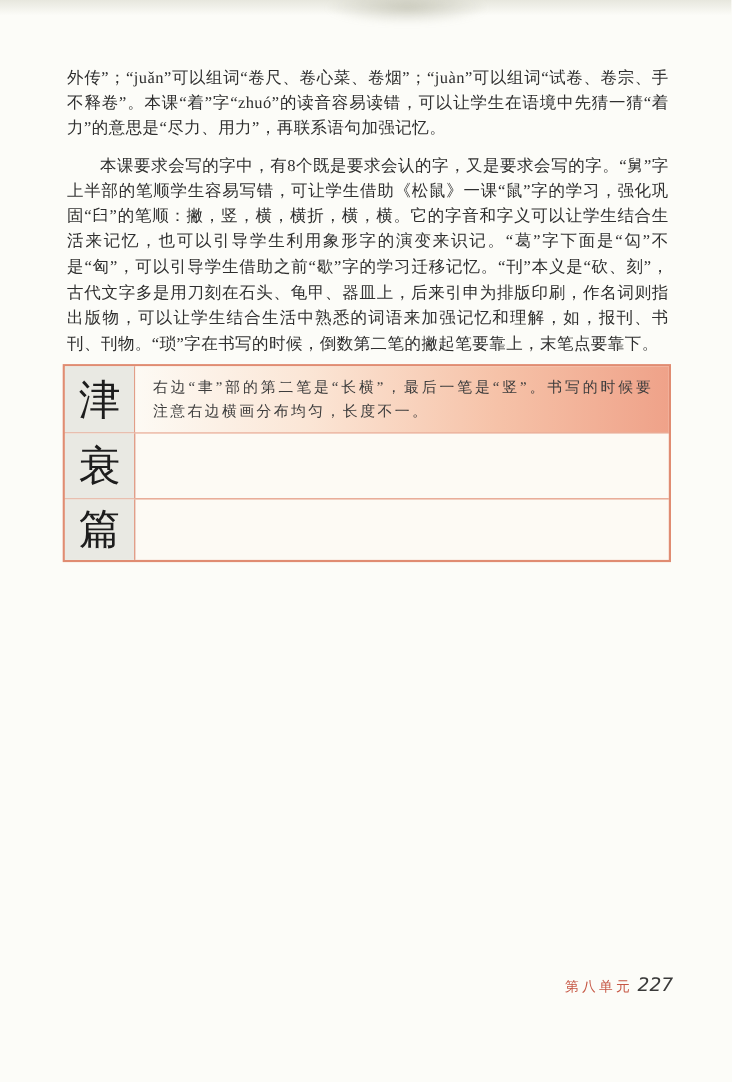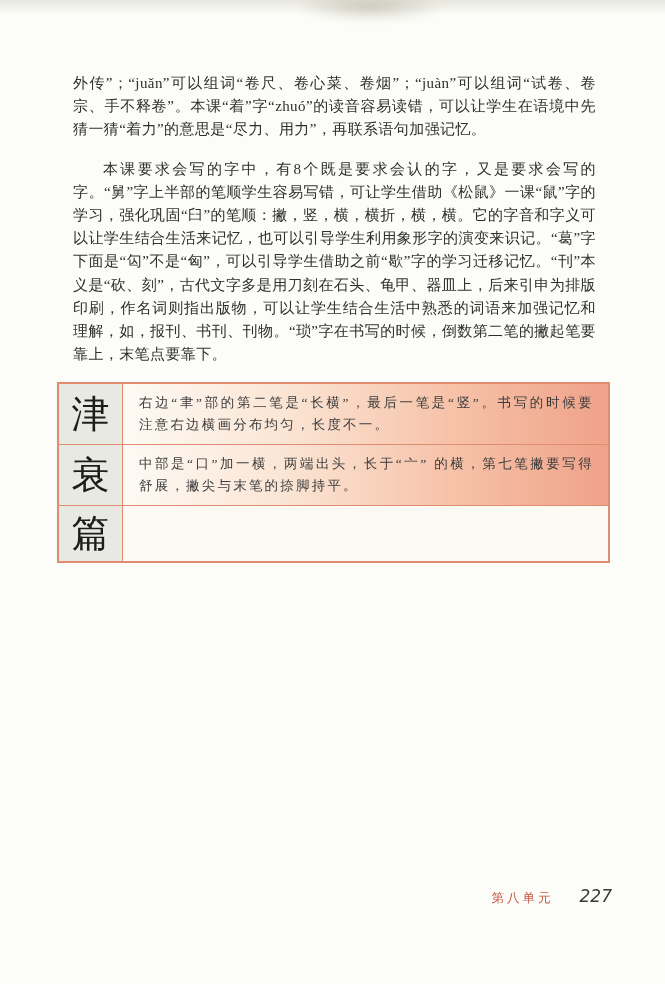--- a/index.html
+++ b/index.html
@@ -35,21 +35,21 @@
     filter: blur(3px);
     pointer-events: none;
   }
   .text-block {
     position: absolute;
     top: 56px;
     left: 57px;
     width: 555px;
   }
   .text-block p {
-    margin: 16px;
+    margin: 4px;
     font-size: 15px;
     line-height: 23.2px;
     letter-spacing: 0.4px;
     text-align: justify;
     text-justify: inter-ideograph;
     color: #2f2f2f;
   }
   p.indent { text-indent: 2em; }
   p.para2 { margin-top: 10px; }
   p.intro  { margin-top: 1px; }
@@ -94,21 +94,21 @@
   .row-1 { min-height: 60px; }
   .row-2 { min-height: 59px; }
   .row-3 { min-height: 55px; }
 
   .page-footer {
     position: absolute;
     top: 886px;
     right: 53px;
     display: flex;
     align-items: baseline;
-    gap: 26px;
+    gap: 4px;
   }
   .unit-label {
     font-size: 12.5px;
     letter-spacing: 3px;
     color: #c65744;
   }
   .page-number {
     font-size: 17px;
     color: #3a3a3a;
     font-family: "DejaVu Sans", "Liberation Sans", sans-serif;
@@ -132,21 +132,20 @@
 
     <div class="write-table">
 
       <div class="wt-row row-1">
         <div class="char-cell">津</div>
         <div class="note-cell">右边“聿”部的第二笔是“长横”，最后一笔是“竖”。书写的时候要注意右边横画分布均匀，长度不一。</div>
       </div>
 
       <div class="wt-row row-2">
         <div class="char-cell">衰</div>
-        <div class="note-cell">中部是“口”加一横，两端出头，长于“亠” 的横，第七笔撇要写得舒展，撇尖与末笔的捺脚持平。</div>
       </div>
 
       <div class="wt-row row-3">
         <div class="char-cell">篇</div>
       </div>
 
     </div>
   </div>
 
   <div class="page-footer">

